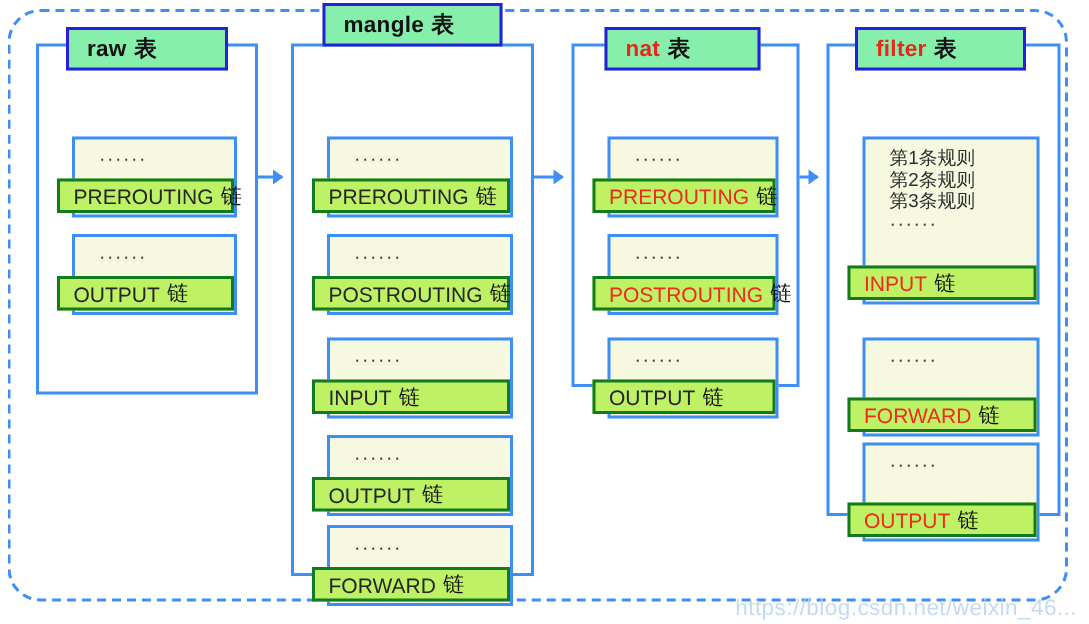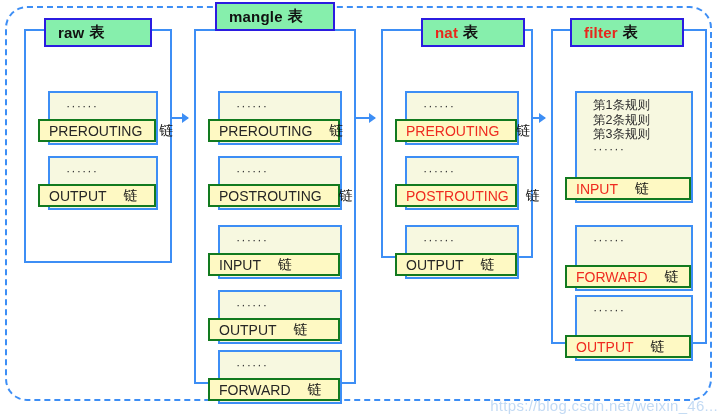--- a/index.html
+++ b/index.html
@@ -94,29 +94,28 @@
     color: #3a3a3a;
     line-height: 10px;
   }
 
   
   .chain-label {
     position: absolute;
     left: 0;
     bottom: 3px;
     border: 2px solid #127a1f;
-    background: #fef9c3;
+    background: #bef264;
     box-sizing: border-box;
     display: flex;
     align-items: center;
     padding-left: 9px;
     font-size: 14px;
     white-space: nowrap;
     z-index: 4;
-    gap: 12px;
   }
   .chain-label .chain-name { font-weight: normal; }
   .chain-label .chain-suffix { margin-left: 5px; color: #111111; }
   .name-red { color: #ef2b20; font-weight: bold; }
   .name-black { color: #262626; }
 
   
   .connector {
     position: absolute;
     height: 2px;
@@ -216,21 +215,21 @@
       </div>
       <div class="chain-group" style="left: 208px; top: 350px; width: 134px; height: 54px;">
         <div class="chain-yellow"></div>
         <div class="dots" style="top: 10px;">······</div>
         <div class="chain-label" style="width: 132px; height: 23px;">
           <span class="chain-name name-black">FORWARD</span>
           <span class="chain-suffix">链</span>
         </div>
       </div>
       <div class="table-box" style="left: 381px; top: 29px; width: 152px; height: 229px;"></div>
-      <div class="table-caption" style="left: 403px; top: 18px; width: 104px; height: 29px; margin-left: 18px;">
+      <div class="table-caption" style="left: 403px; top: 18px; width: 104px; height: 29px;">
         <span class="cap-name cap-red">nat</span>
         <span class="cap-suffix">表</span>
       </div>
       <div class="chain-group" style="left: 395px; top: 91px; width: 124px; height: 54px;">
         <div class="chain-yellow"></div>
         <div class="dots" style="top: 10px;">······</div>
         <div class="chain-label" style="width: 122px; height: 23px;">
           <span class="chain-name name-red">PREROUTING</span>
           <span class="chain-suffix">链</span>
         </div>

